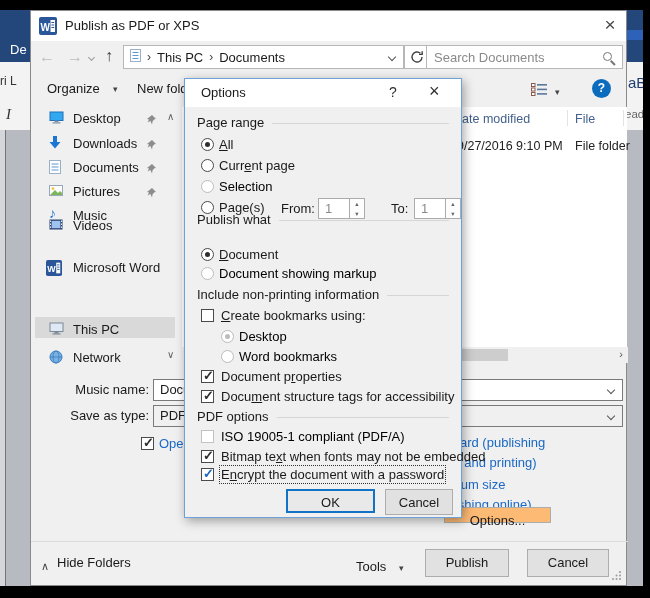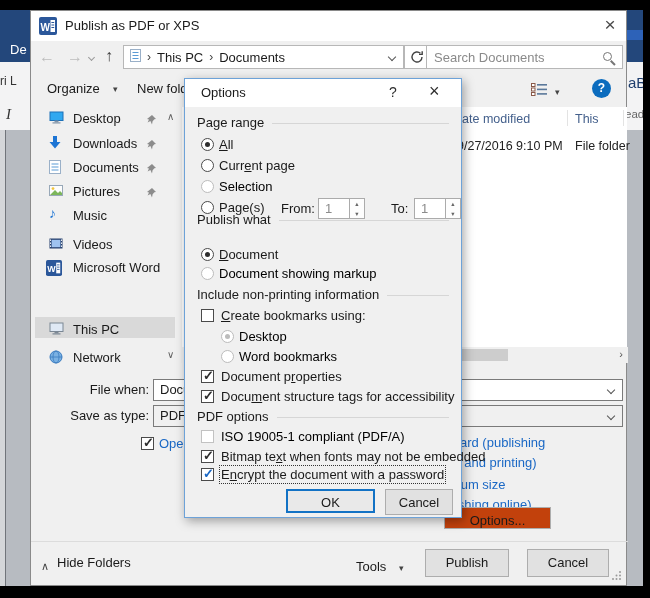--- a/index.html
+++ b/index.html
@@ -176,21 +176,21 @@
           </svg></span>
       <span class="lab">Pictures</span>
       <span class="pin"><svg width="9" height="10" viewBox="0 0 9 10">
             <path d="M5 0l4 4-1.6.3L5.6 6.3 5 9.6 3.4 6 .6 7.4 2 4.6 0 4z" fill="#8c8c8c"></path>
           </svg></span>
     </div>
     <div class="sideitem" style="top:195px">
       <span class="ic" style="color:#1c74d4;font-size:14px;top:-1px">♪</span>
       <span class="lab">Music</span>
     </div>
-    <div class="sideitem" style="top:224px">
+    <div class="sideitem" style="top:205px">
       <span class="ic"><svg width="14" height="11">
             <rect x="0.5" y="0.5" width="13" height="10" fill="#26406e"></rect>
             <rect x="2.6" y="1.8" width="8.8" height="7.4" fill="#9fc3f0"></rect>
             <rect x="1" y="1.5" width="1" height="1.4" fill="#fff"></rect>
             <rect x="1" y="4.5" width="1" height="1.4" fill="#fff"></rect>
             <rect x="1" y="7.5" width="1" height="1.4" fill="#fff"></rect>
             <rect x="12" y="1.5" width="1" height="1.4" fill="#fff"></rect>
             <rect x="12" y="4.5" width="1" height="1.4" fill="#fff"></rect>
             <rect x="12" y="7.5" width="1" height="1.4" fill="#fff"></rect>
           </svg></span>
@@ -221,49 +221,49 @@
             <ellipse cx="7" cy="7" rx="3" ry="6" fill="none" stroke="#3a7bbf" stroke-width="0.8"></ellipse>
             <line x1="1" y1="7" x2="13" y2="7" stroke="#3a7bbf" stroke-width="0.8"></line>
           </svg></span>
       <span class="lab">Network</span>
     </div>
     <span class="scrar" style="left:136px;top:100px">∧</span>
     <span class="scrar" style="left:136px;top:338px">∨</span>
 
     <div class="filepane">
       <span class="hdrtxt" style="left:271px;top:5px">Date modified</span>
-      <span class="hdrtxt" style="left:393px;top:5px">This</span>
+      <span class="hdrtxt" style="left:393px;top:5px">File</span>
       <span class="vsep" style="left:385px"></span>
       <span class="vsep" style="left:441px"></span>
       <span class="rowtxt" style="left:275px;top:32px">9/27/2016 9:10 PM</span>
       <span class="rowtxt" style="left:393px;top:32px">File folder</span>
       <div class="abs" style="left:0;top:240px;width:446px;height:16px;background:#f0f0f0">
         <div class="abs" style="left:276px;top:2px;width:50px;height:12px;background:#cdcdcd"></div>
         <span class="abs" style="right:5px;top:1px;font-size:11px;color:#555">›</span>
       </div>
     </div>
 
-    <span class="abs" style="left:38px;top:371px;width:80px;text-align:right">File when:</span>
+    <span class="abs" style="left:38px;top:371px;width:80px;text-align:right">Music name:</span>
     <div class="combo" style="left:122px;top:368px;width:470px;height:22px">
       <span>Docum</span>
       <span class="chevd"></span>
     </div>
     <span class="abs" style="left:22px;top:397px;width:96px;text-align:right">Save as type:</span>
     <div class="combo" style="left:122px;top:394px;width:470px;height:22px;background:#f0f0f0">
       <span>PDF (*.</span>
       <span class="chevd"></span>
     </div>
 
     <span class="cb chk" style="left:110px;top:426px"></span>
     <span class="abs bluetxt" style="left:128px;top:425px">Open</span>
     <span class="abs bluetxt" style="left:395px;top:424px">Standard (publishing</span>
     <span class="abs bluetxt" style="left:395px;top:444px">online and printing)</span>
     <span class="abs bluetxt" style="left:395px;top:466px">Minimum size</span>
     <span class="abs bluetxt" style="left:395px;top:486px">(publishing online)</span>
-    <div class="btn" style="left:413px;top:496px;width:107px;height:22px;background:#c2410c">Options...</div>
+    <div class="btn" style="left:413px;top:496px;width:107px;height:16px;background:#fdba74">Options...</div>
 
     <div class="abs" style="left:0;top:530px;width:597px;height:1px;background:#dcdcdc"></div>
     <span class="abs" style="left:10px;top:549px;font-size:11px;color:#444">∧</span>
     <span class="abs" style="left:26px;top:544px">Hide Folders</span>
     <span class="abs" style="left:325px;top:548px">Tools</span>
     <span class="abs" style="left:368px;top:552px;font-size:9px;color:#444">▾</span>
     <div class="btn" style="left:394px;top:538px;width:84px;height:28px">Publish</div>
     <div class="btn" style="left:496px;top:538px;width:82px;height:28px">Cancel</div>
     <span class="abs" style="left:580px;top:558px"><svg width="11" height="11">
           <circle cx="9" cy="2" r="1" fill="#9a9a9a"></circle>

